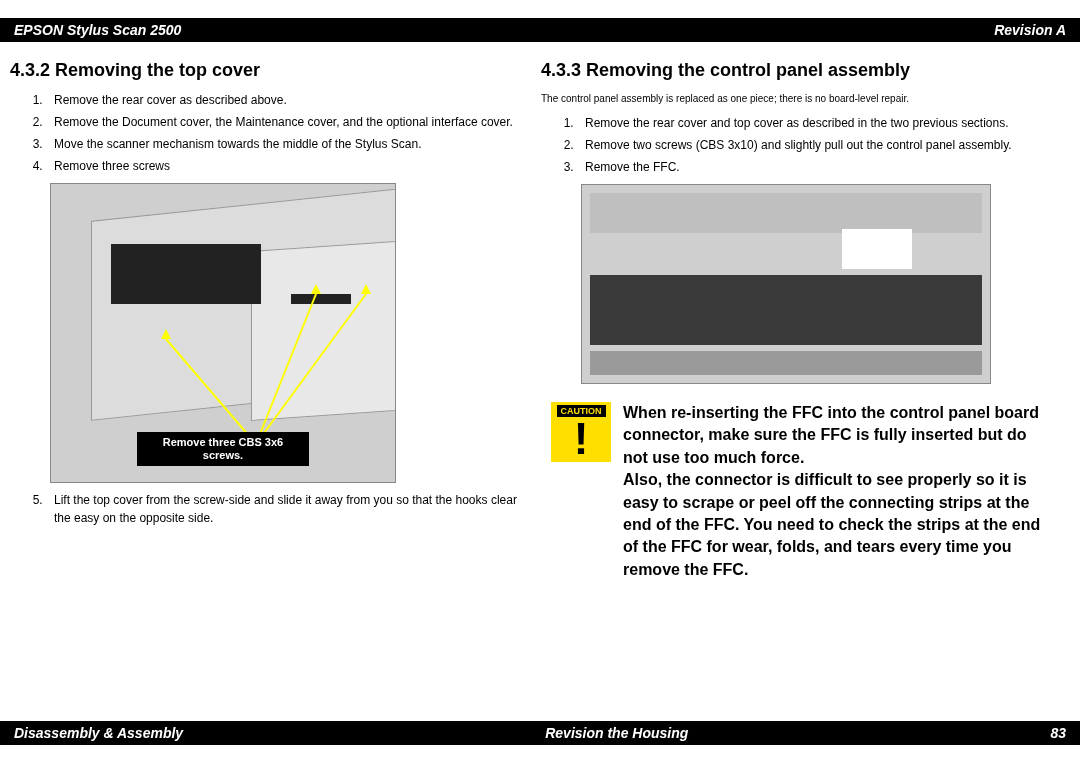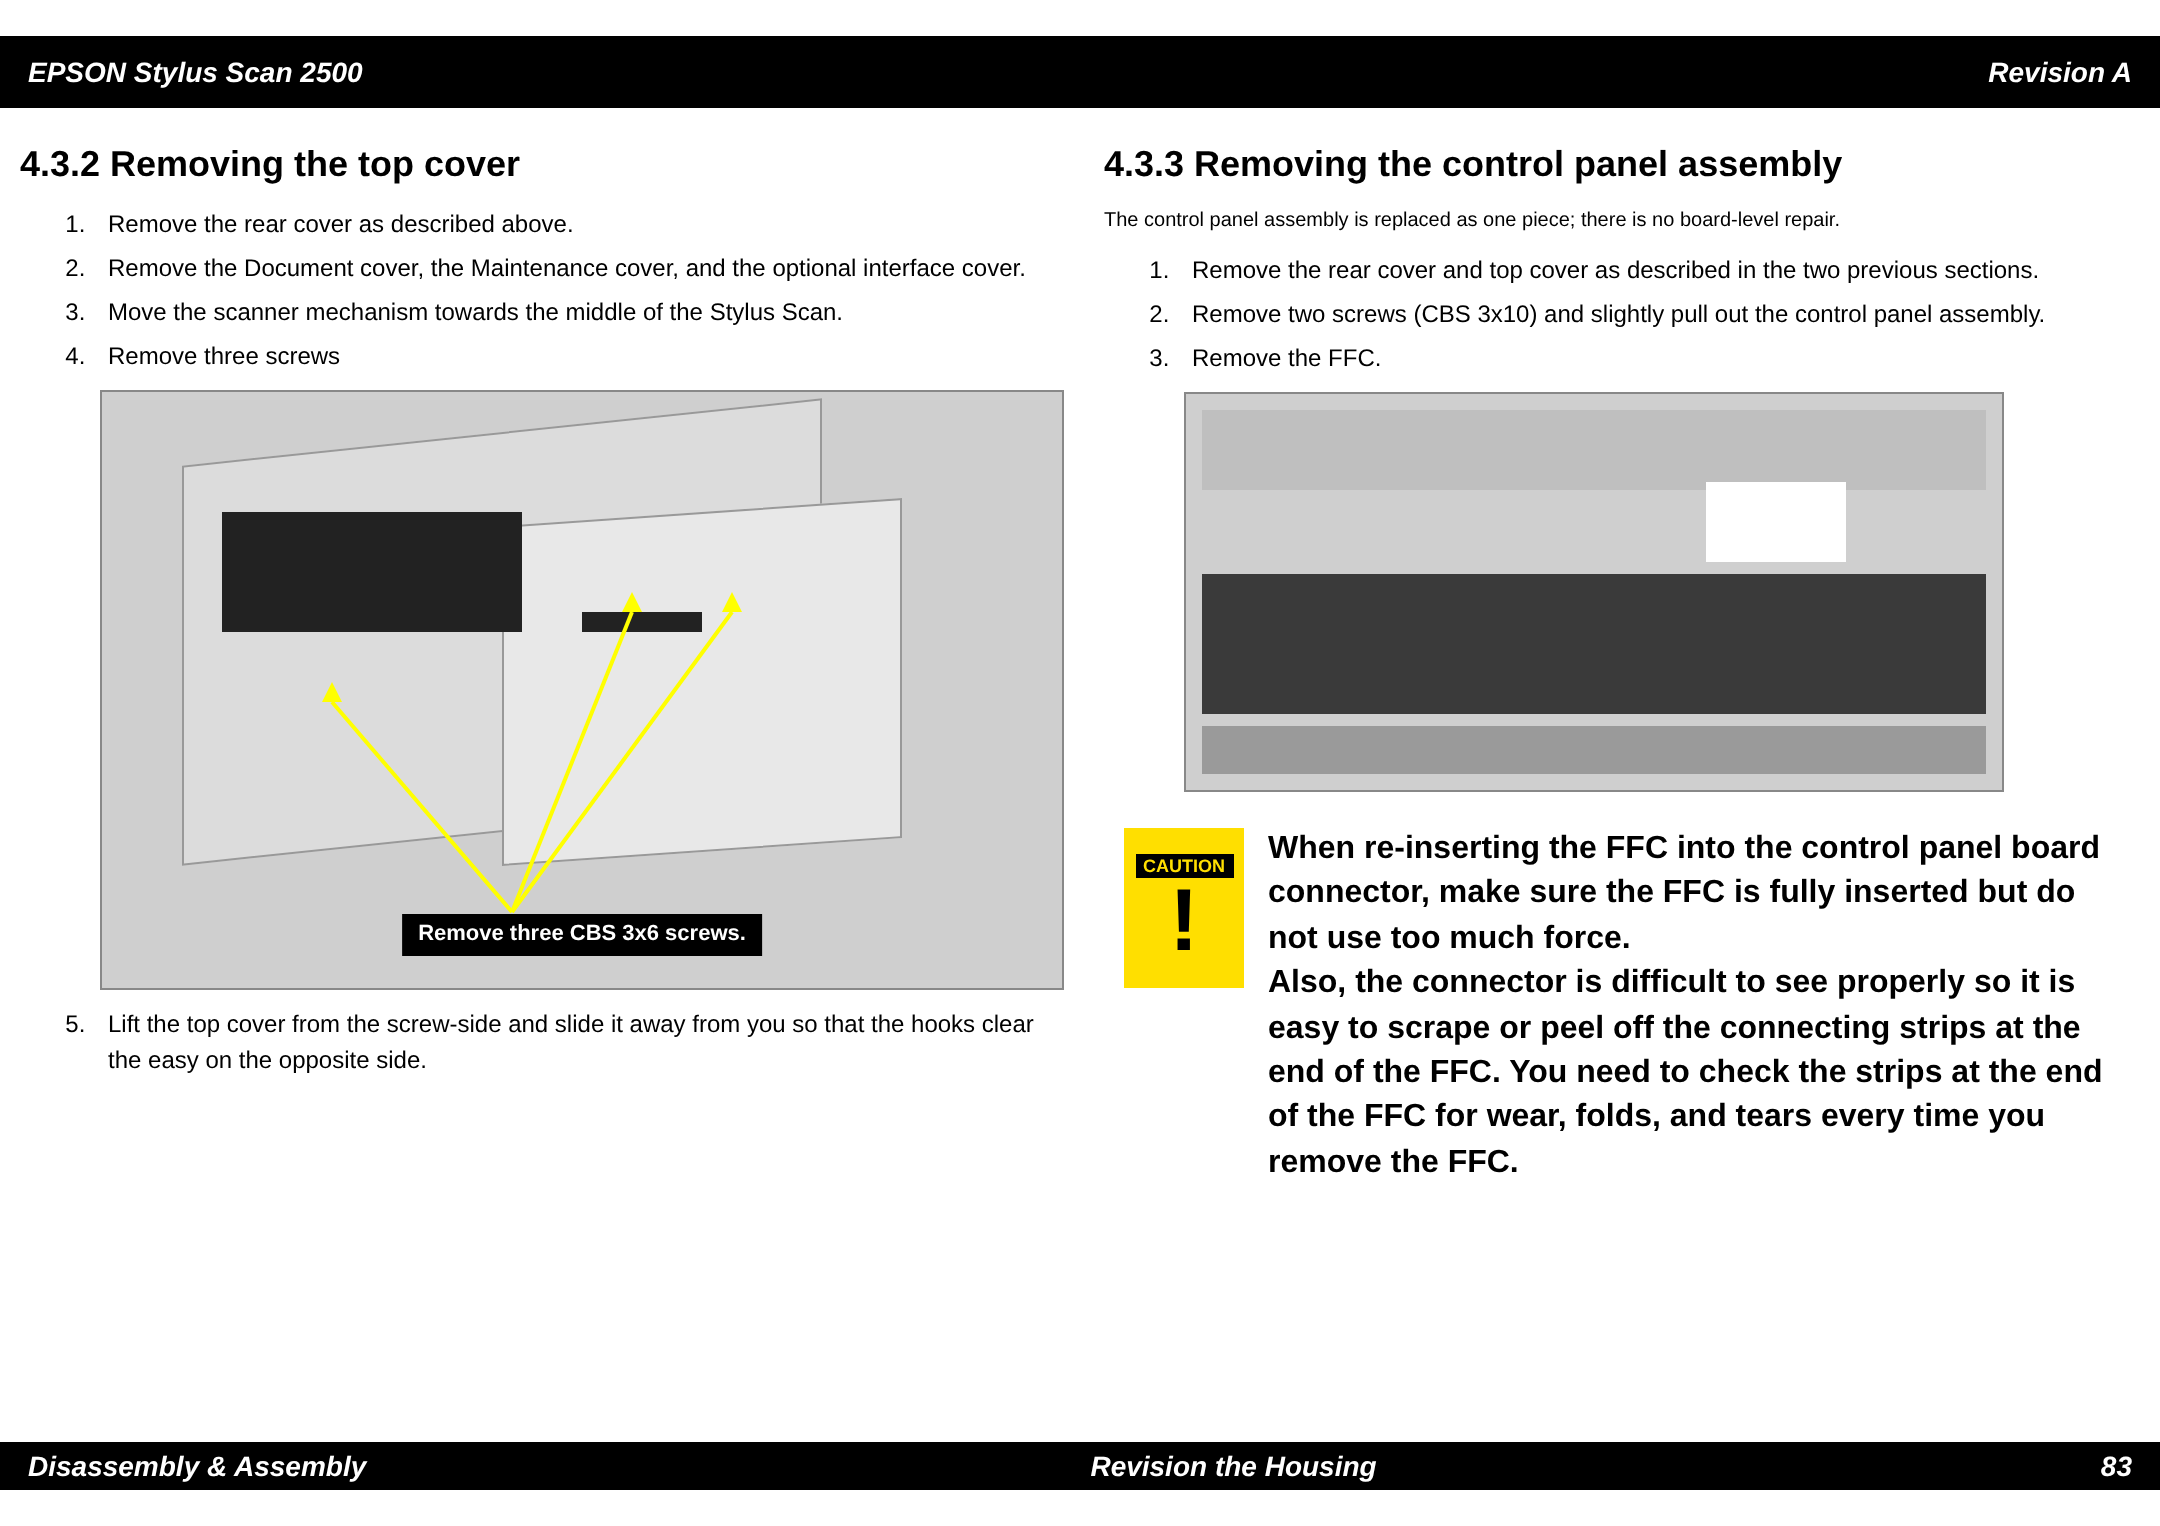--- a/index.html
+++ b/index.html
@@ -14,21 +14,21 @@
   .header-bar {
     background: #000;
     color: #fff;
     display: flex;
     justify-content: space-between;
     align-items: center;
     padding: 4px 14px;
     font-style: italic;
     font-weight: bold;
     font-size: 14px;
-    height: 36px;
+    height: 24px;
     margin-top: 18px;
   }
   .footer-bar {
     background: #000;
     color: #fff;
     display: flex;
     justify-content: space-between;
     align-items: center;
     padding: 4px 14px;
     font-style: italic;
@@ -72,21 +72,21 @@
     margin: 8px 0 8px 40px;
     position: relative;
   }
   .fig-img {
     background: #cfcfcf;
     border: 1px solid #888;
     position: relative;
     overflow: hidden;
   }
   .fig1 {
-    width: 482px;
+    width: 346px;
     height: 300px;
   }
   .fig2 {
     width: 410px;
     height: 200px;
   }
   
   .printer-body {
     position: absolute;
     background: #dcdcdc;
@@ -119,21 +119,21 @@
   
   .caution-wrap {
     display: flex;
     gap: 12px;
     margin-top: 18px;
     margin-left: 10px;
   }
   .caution-icon {
     background: #ffdf00;
     width: 60px;
-    height: 80px;
+    height: 60px;
     display: flex;
     flex-direction: column;
     align-items: center;
     justify-content: center;
     flex-shrink: 0;
   }
   .caution-label {
     font-size: 9px;
     font-weight: bold;
     background: #000;

